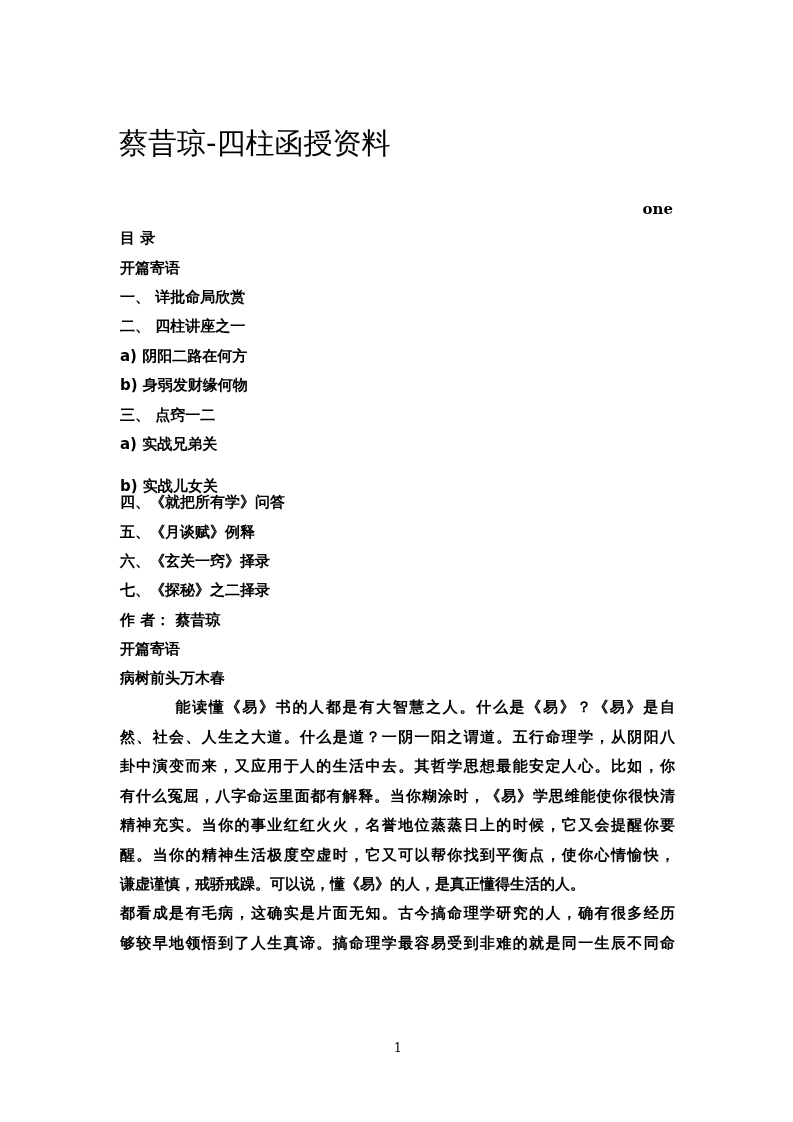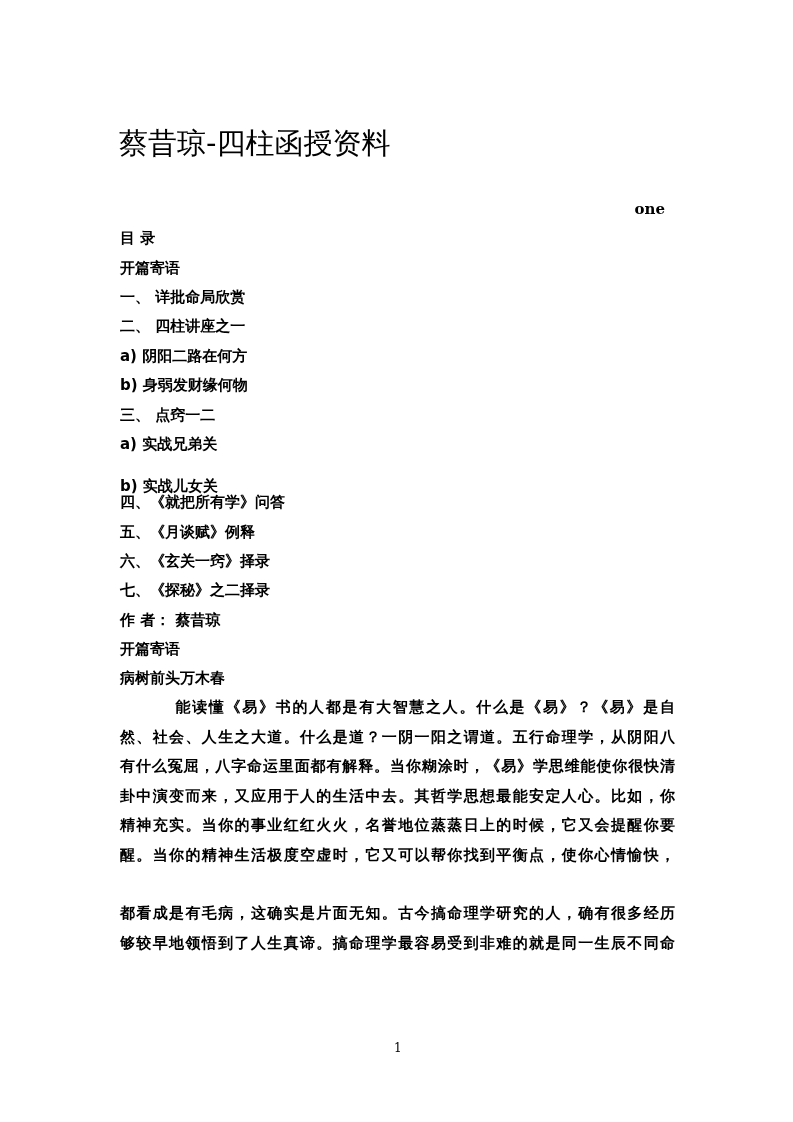--- a/index.html
+++ b/index.html
@@ -4,21 +4,21 @@
 <style>
   html, body { margin: 0; padding: 0; background: #ffffff; }
   body { width: 793px; height: 1122px; position: relative; overflow: hidden; color: #000; }
   .page { position: absolute; left: 0; top: 0; width: 793px; height: 1122px; background: #fff; }
   .title {
     position: absolute; left: 119px; top: 124px;
     font-family: "DejaVu Sans", sans-serif; font-size: 29px; font-weight: normal;
     letter-spacing: 0px; white-space: nowrap;
   }
   .one {
-    position: absolute; right: 128px; top: 200px;
+    position: absolute; right: 120px; top: 200px;
     font-family: "DejaVu Serif", serif; font-size: 15px; font-weight: bold;
   }
   .line {
     position: absolute; left: 120px;
     font-family: "DejaVu Sans", sans-serif; font-size: 15px; font-weight: bold;
     white-space: nowrap; line-height: 20px;
   }
   .para {
     position: absolute; left: 120px; width: 555px;
     font-family: "DejaVu Sans", sans-serif; font-size: 15px; font-weight: bold;
@@ -51,24 +51,25 @@
   <div class="line" style="top:551px">六、《玄关一窍》择录</div>
   <div class="line" style="top:580px">七、《探秘》之二择录</div>
 
   <div class="line" style="top:610px">作 者：  蔡昔琼</div>
   <div class="line" style="top:639px">开篇寄语</div>
   <div class="line" style="top:668px">病树前头万木春</div>
 
   <div class="para" style="top:693px">
     <span class="row" style="white-space:pre">        能读懂《易》书的人都是有大智慧之人。什么是《易》？《易》是自</span>
     <span class="row">然、社会、人生之大道。什么是道？一阴一阳之谓道。五行命理学，从阴阳八</span>
+    <span class="row">卦中演变而来，又应用于人的生活中去。其哲学思想最能安定人心。比如，你</span>
     <span class="row">有什么冤屈，八字命运里面都有解释。当你糊涂时，《易》学思维能使你很快清</span>
-    <span class="row">卦中演变而来，又应用于人的生活中去。其哲学思想最能安定人心。比如，你</span>
     <span class="row">精神充实。当你的事业红红火火，名誉地位蒸蒸日上的时候，它又会提醒你要</span>
     <span class="row">醒。当你的精神生活极度空虚时，它又可以帮你找到平衡点，使你心情愉快，</span>
+    <span class="row" style="text-align-last:left">谦虚谨慎，戒骄戒躁。可以说，懂《易》的人，是真正懂得生活的人。</span>
   </div>
 
   <div class="para" style="top:899px">
     <span class="row">都看成是有毛病，这确实是片面无知。古今搞命理学研究的人，确有很多经历</span>
     <span class="row">够较早地领悟到了人生真谛。搞命理学最容易受到非难的就是同一生辰不同命</span>
   </div>
 
   <div class="pagenum">1</div>
 </div>
 

